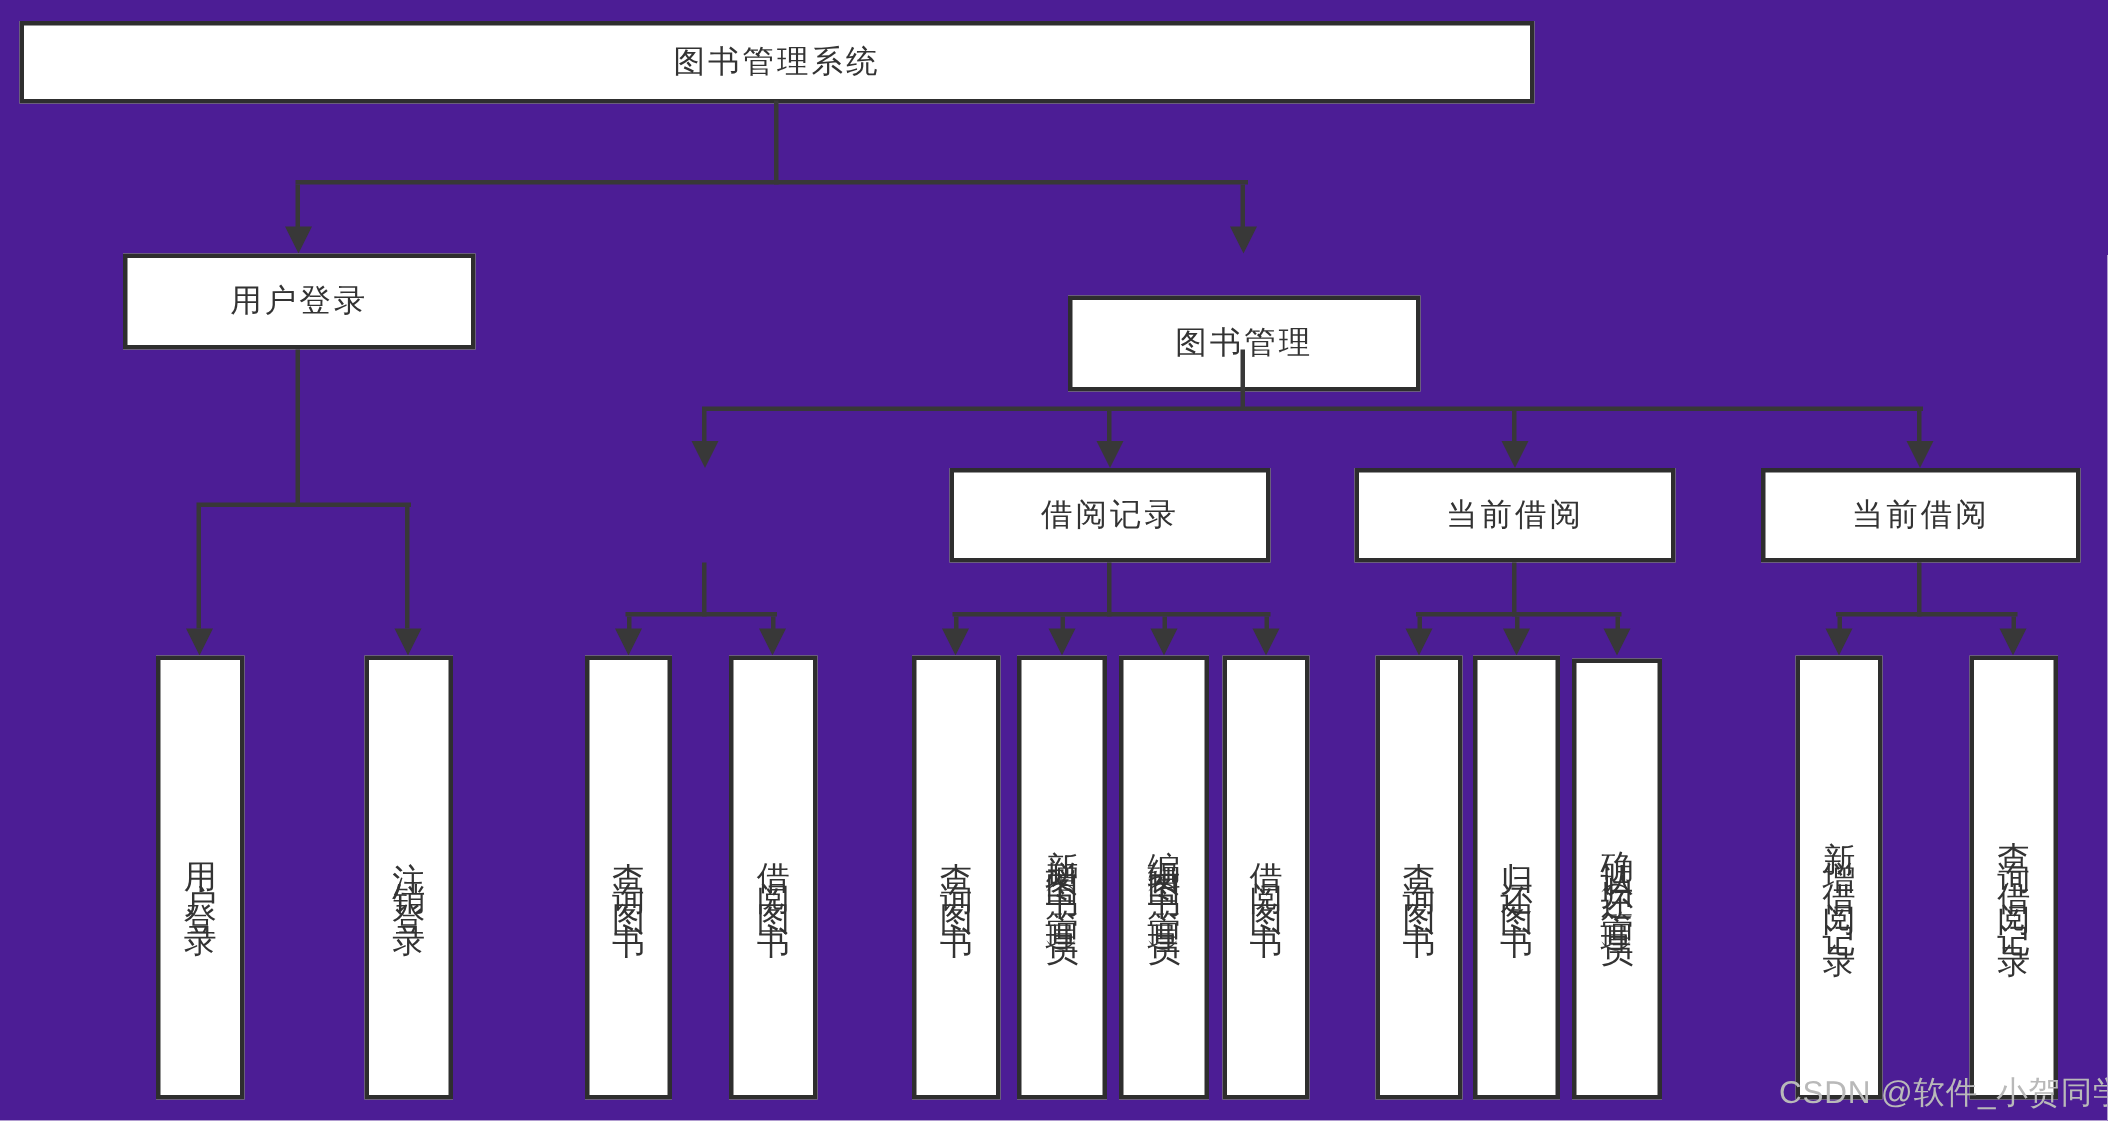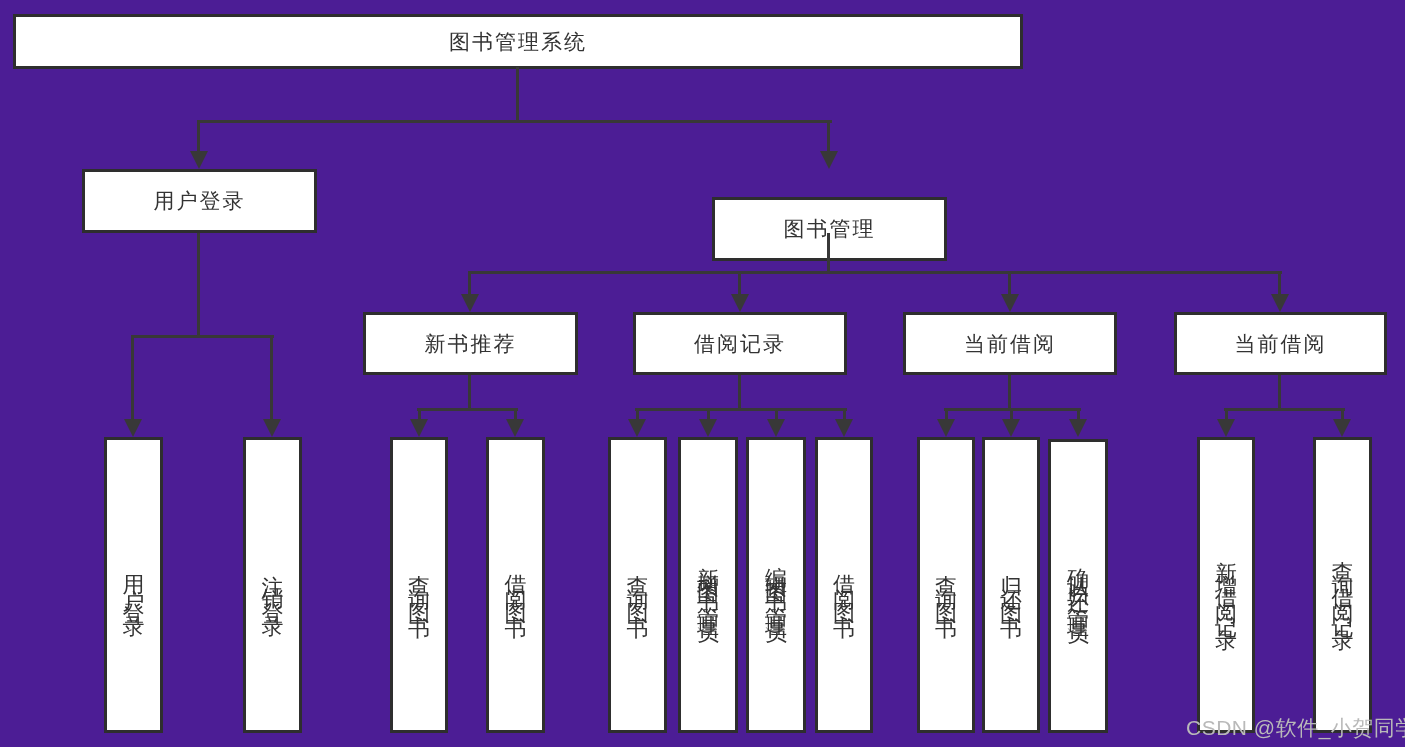--- a/index.html
+++ b/index.html
@@ -75,23 +75,20 @@
   <div class="line" style="left:468px;top:271px;width:814px;height:3px;"></div>
   <div class="line" style="left:468px;top:274px;width:3px;height:20px;"></div>
   <div class="arrowhead" style="left:461px;top:294px;"></div>
   <div class="line" style="left:738px;top:274px;width:3px;height:20px;"></div>
   <div class="arrowhead" style="left:731px;top:294px;"></div>
   <div class="line" style="left:1008px;top:274px;width:3px;height:20px;"></div>
   <div class="arrowhead" style="left:1001px;top:294px;"></div>
   <div class="line" style="left:1278px;top:274px;width:3px;height:20px;"></div>
   <div class="arrowhead" style="left:1271px;top:294px;"></div>
 
-  <div class="node h-node" style="left:363px;top:312px;width:215px;height:63px;">
-    <span>新书推荐</span>
-  </div>
   <div class="node h-node" style="left:633px;top:312px;width:214px;height:63px;">
     <span>借阅记录</span>
   </div>
   <div class="node h-node" style="left:903px;top:312px;width:214px;height:63px;text-align:center;">
     <span>当前借阅</span>
   </div>
   <div class="node h-node" style="left:1174px;top:312px;width:213px;height:63px;">
     <span>当前借阅</span>
   </div>
 

